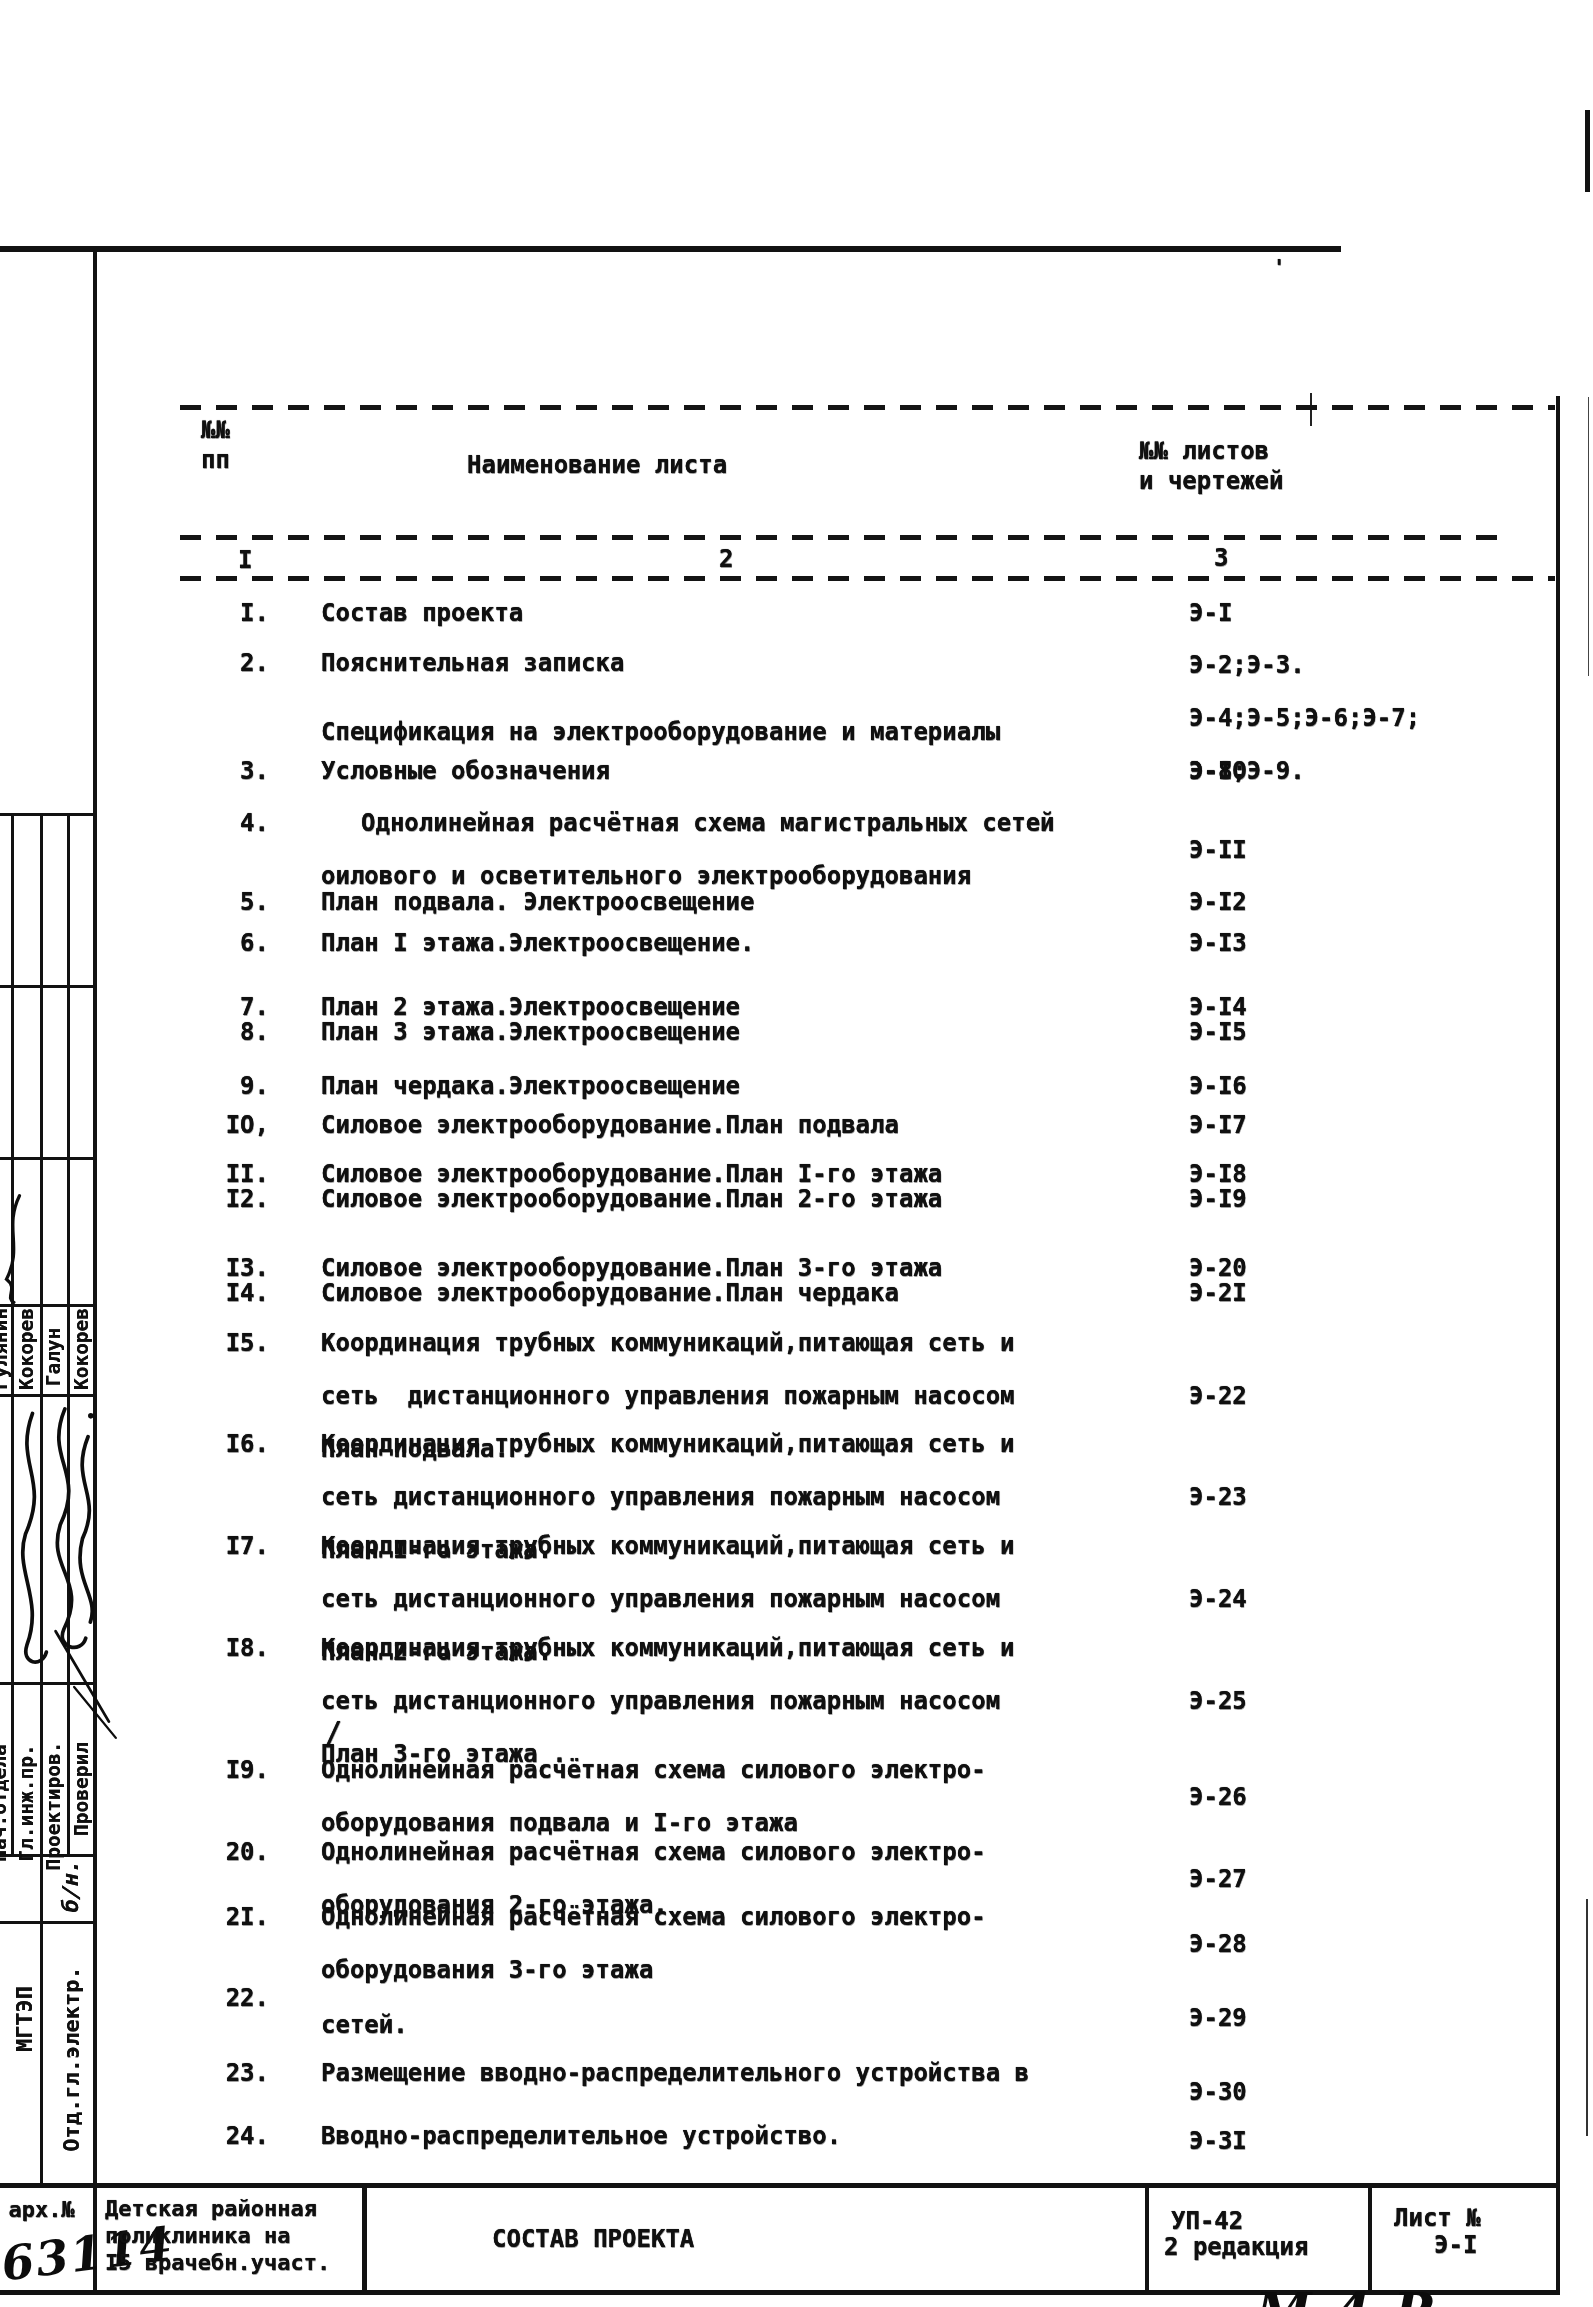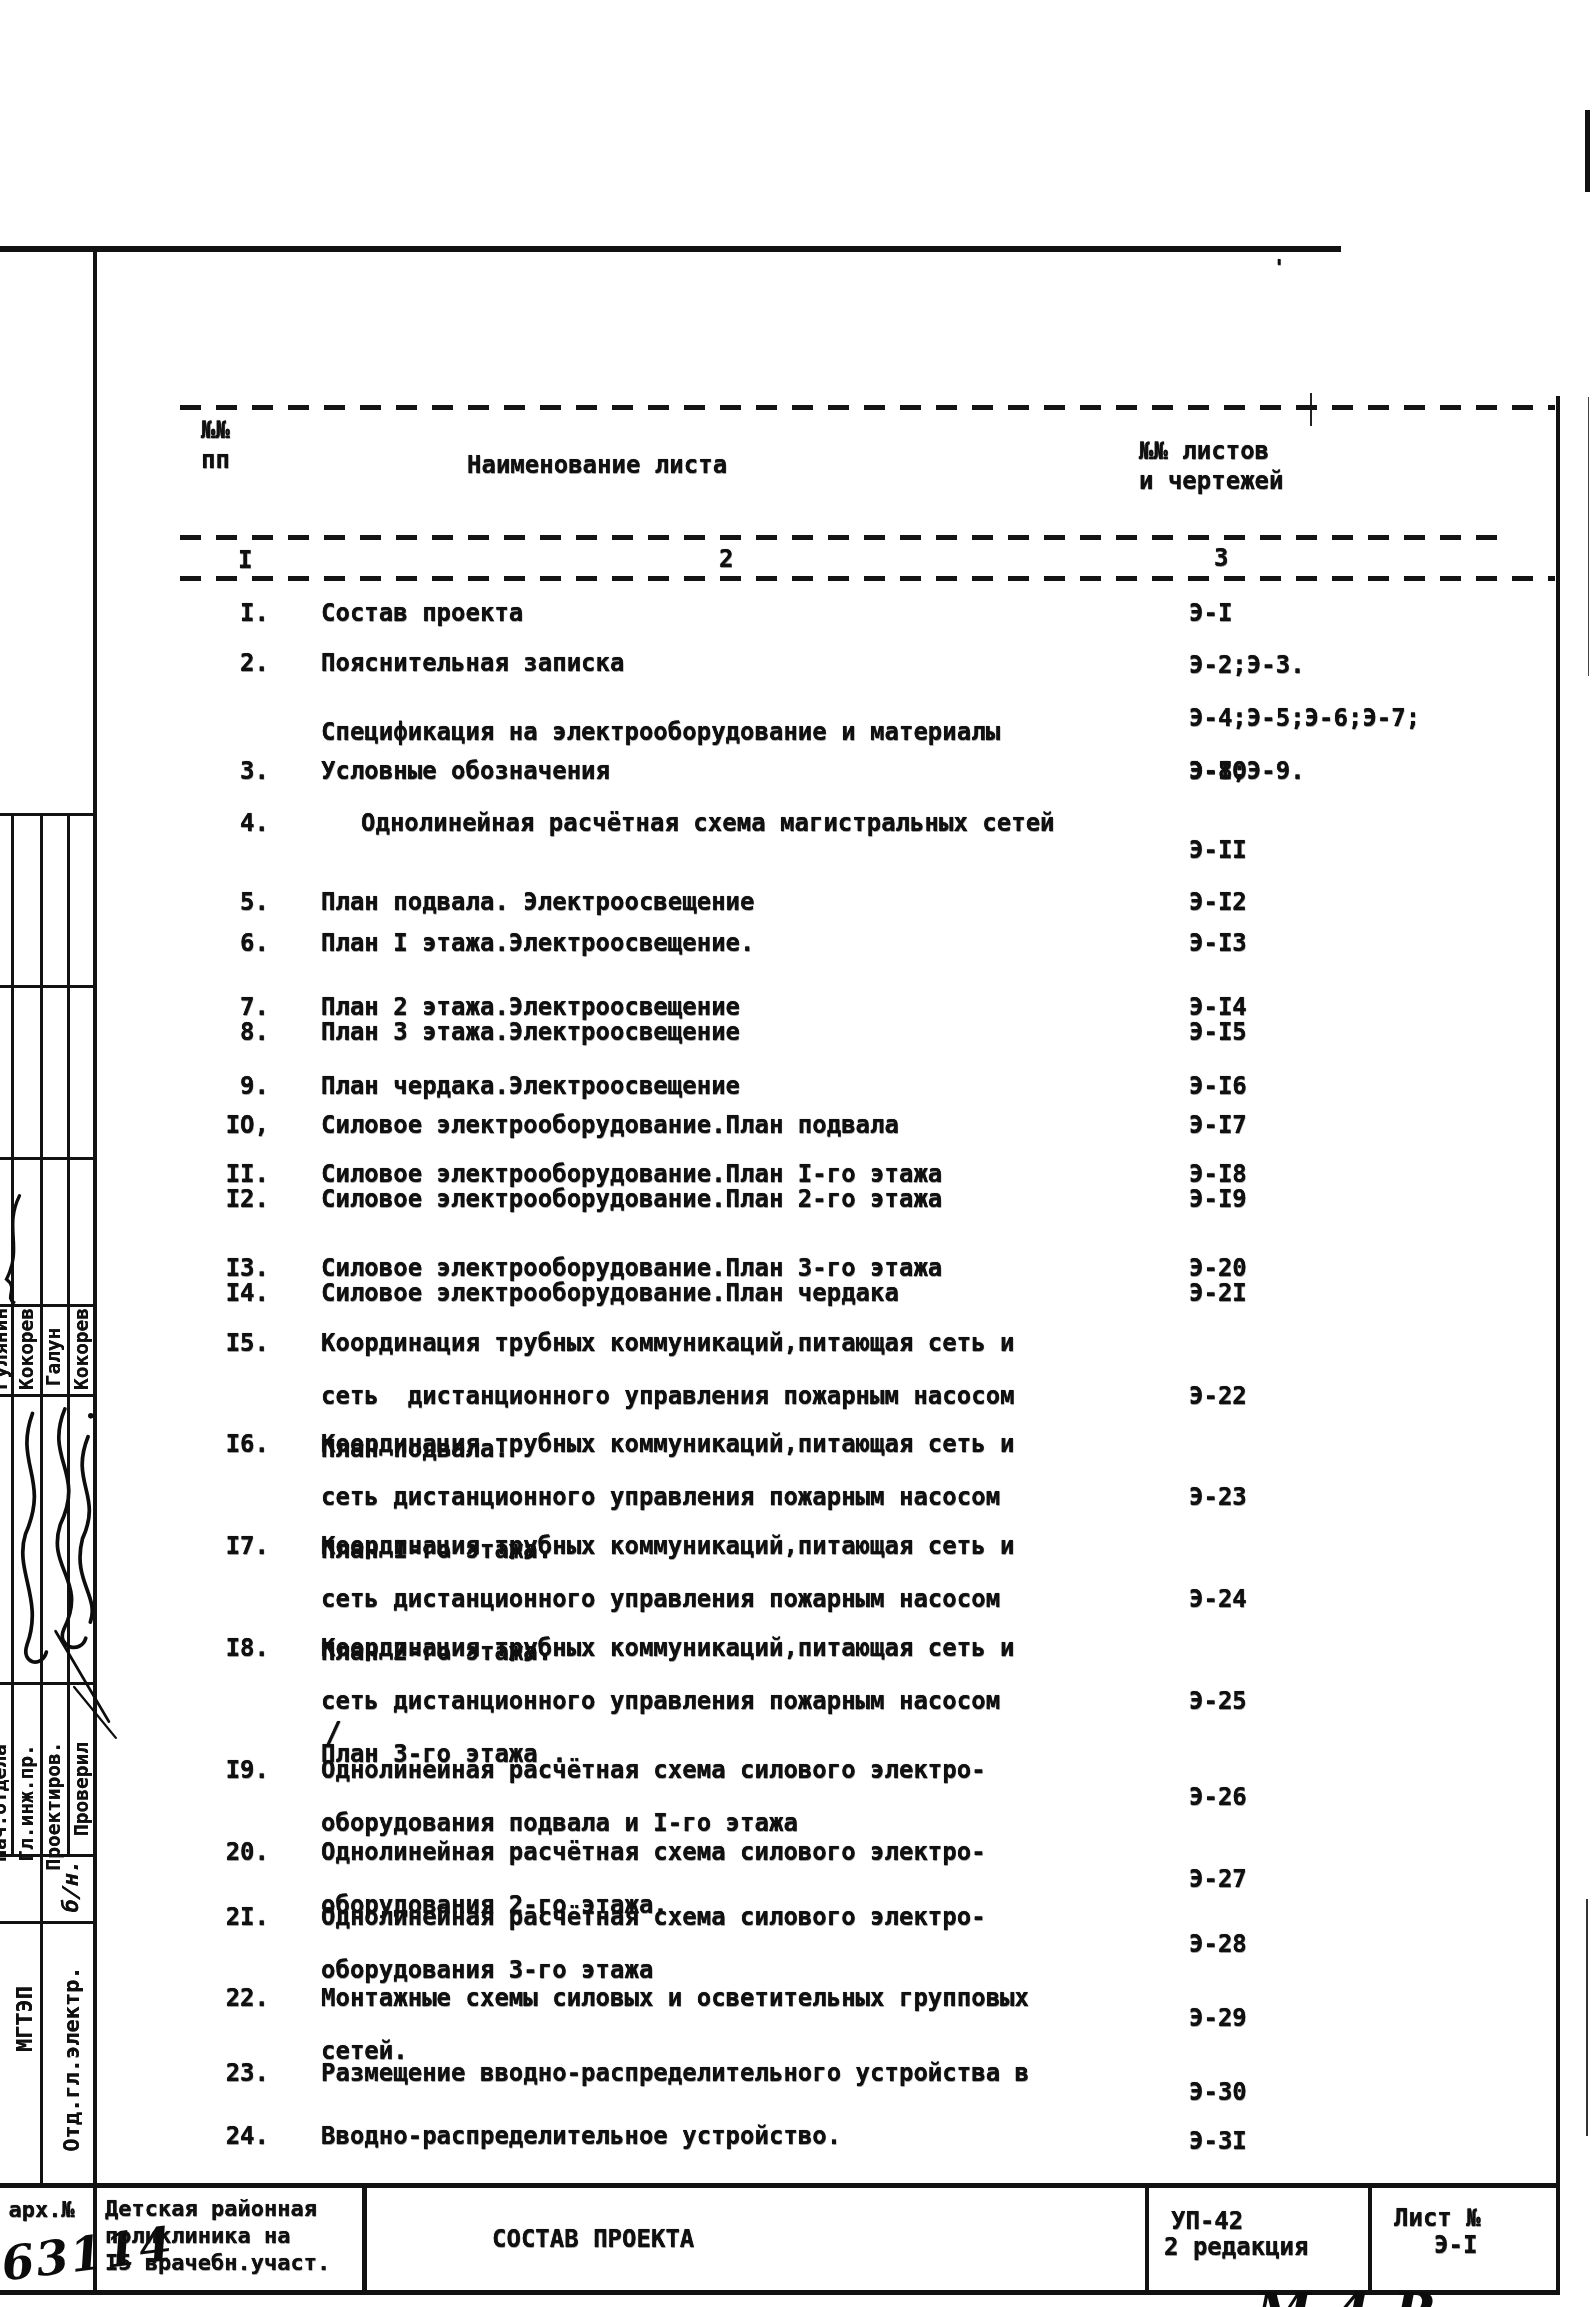--- a/index.html
+++ b/index.html
@@ -94,20 +94,21 @@
       </div>
     <div class="sheets">
         <div class="tw" style="position:relative;">Э-IO</div>
       </div>
   </div>
 
   <div class="row" style="top:810px;">
     <div class="tw num">4.</div>
     <div class="title">
       <div class="tw" style="position:relative;margin-left:40px;">Однолинейная расчётная схема магистральных сетей</div>
+      <div class="tw" style="position:relative;top:26.5px;">оилового и осветительного электрооборудования</div>
     </div>
     <div class="sheets" style="top:26.5px;">
         <div class="tw" style="position:relative;">Э-II</div>
       </div>
   </div>
 
   <div class="row" style="top:889px;">
     <div class="tw num">5.</div>
     <div class="title">
         <div class="tw" style="position:relative;">План подвала. Электроосвещение</div>
@@ -286,21 +287,20 @@
       <div class="tw" style="position:relative;top:26.5px;">оборудования 3-го этажа</div>
     </div>
     <div class="sheets" style="top:26.5px;">
         <div class="tw" style="position:relative;text-align:right;">Э-28</div>
       </div>
   </div>
 
   <div class="row" style="top:1985px;">
     <div class="tw num">22.</div>
     <div class="title">
-      <div class="tw" style="position:relative;">Монтажные схемы силовых и осветительных групповых</div>
       <div class="tw" style="position:relative;top:26.5px;">сетей.</div>
     </div>
     <div class="sheets" style="top:20px;">
         <div class="tw" style="position:relative;">Э-29</div>
       </div>
   </div>
 
   <div class="row" style="top:2060px;">
     <div class="tw num">23.</div>
     <div class="title">

